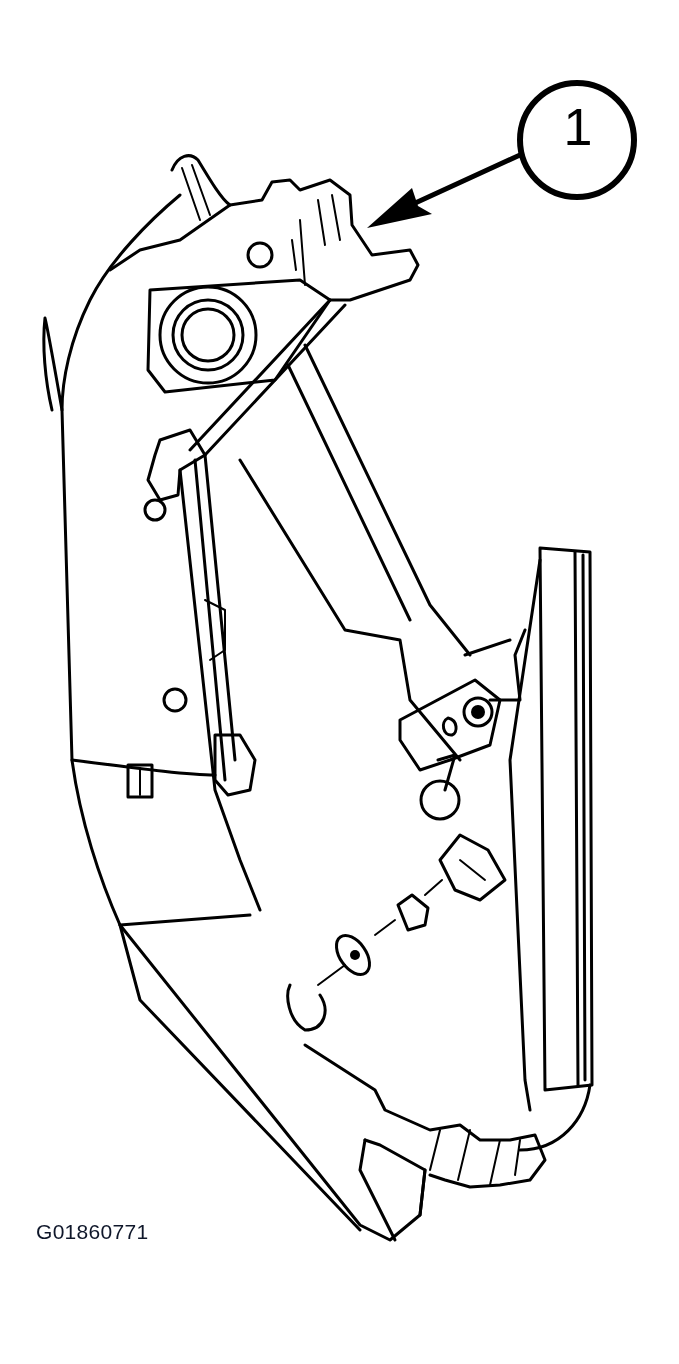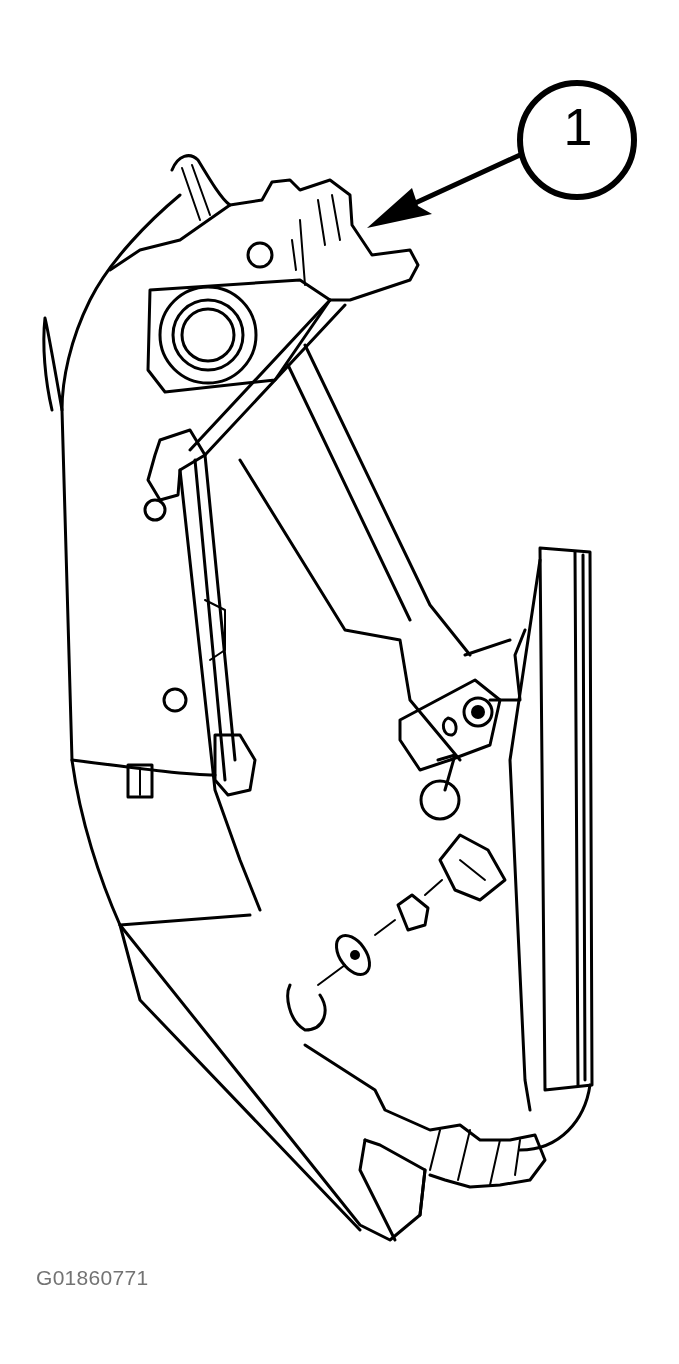--- a/index.html
+++ b/index.html
@@ -7,22 +7,22 @@
   #figure { position: absolute; left: 0; top: 0; width: 679px; height: 1364px; }
   #figure svg { width: 679px; height: 1364px; display: block; }
   .ln { fill: none; stroke: #000; stroke-width: 3; stroke-linejoin: round; stroke-linecap: round; }
   .thin { fill: none; stroke: #000; stroke-width: 2; stroke-linejoin: round; stroke-linecap: round; }
   .solid { fill: #000; stroke: none; }
   .callout-label {
     position: absolute; left: 528px; top: 97px; width: 100px; text-align: center;
     font-family: "Liberation Sans", sans-serif; font-size: 52px; color: #000; line-height: 60px;
   }
   .fig-id {
-    position: absolute; left: 36px; top: 1266px;
-    font-family: "Liberation Sans", sans-serif; font-size: 21px; color: #737373; letter-spacing: 0.3px;
+    position: absolute; left: 36px; top: 1220px;
+    font-family: "Liberation Sans", sans-serif; font-size: 21px; color: #0f172a; letter-spacing: 0.3px;
   }
 </style>
 </head>
 <body>
 
 <div id="figure">
 <svg viewBox="0 0 679 1364" xmlns="http://www.w3.org/2000/svg">
 
   <g>
     <path class="ln" d="M180,195 C150,220 110,260 90,300 C70,340 62,380 62,410 L72,760 C80,820 100,880 120,925 L360,1225 L390,1240 L420,1215 L425,1170"></path>

